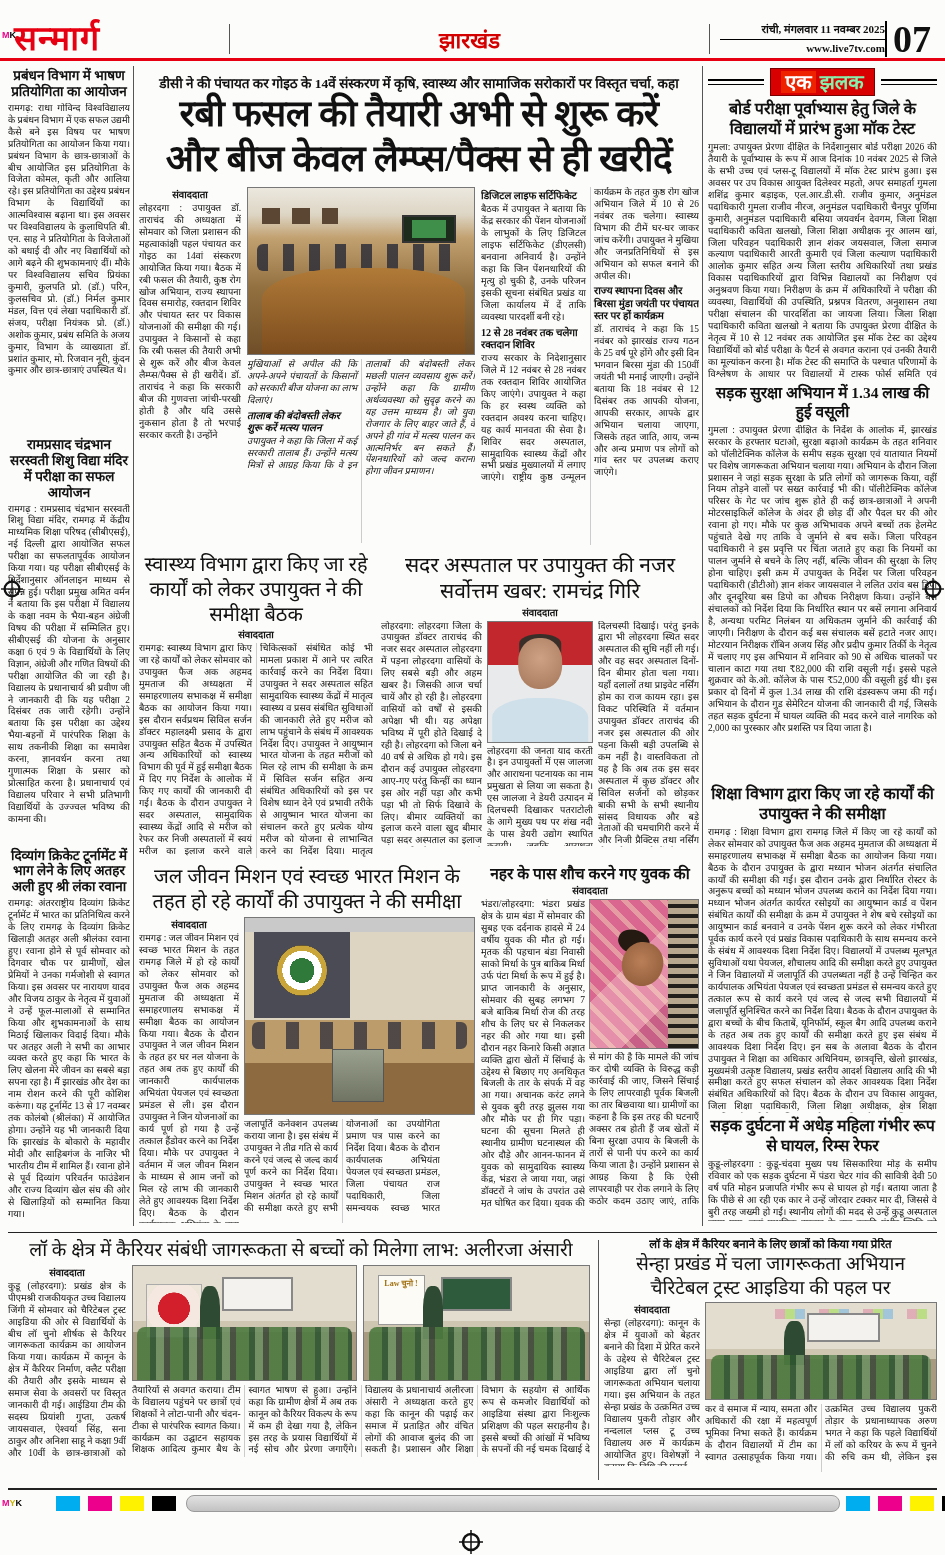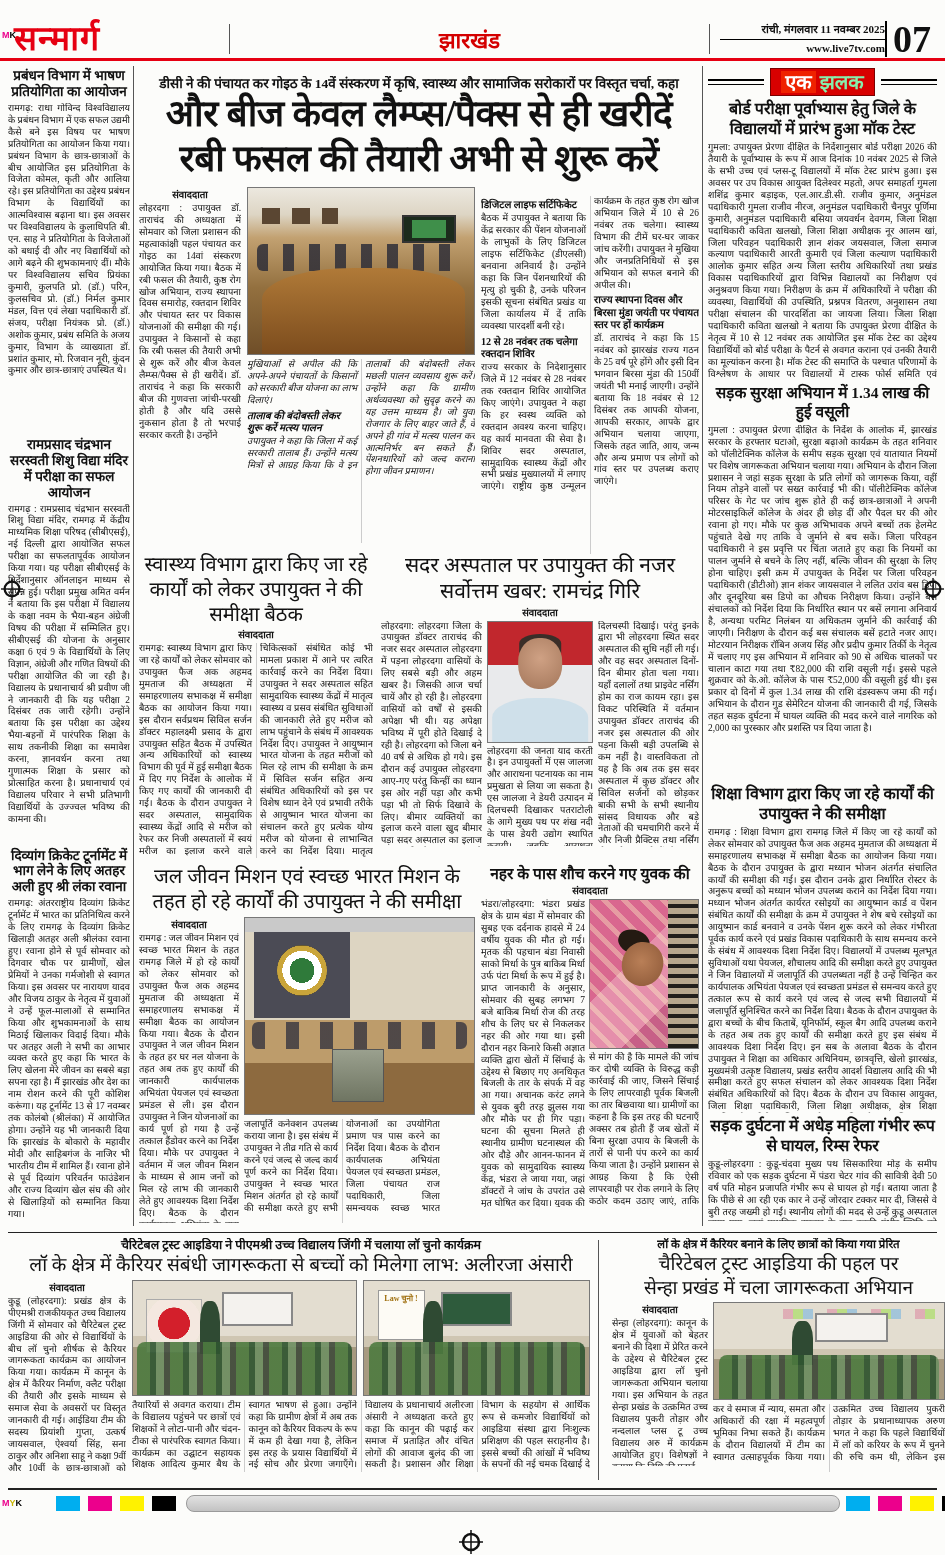--- a/index.html
+++ b/index.html
@@ -112,43 +112,43 @@
       <div class="bt ov" style="height:340px;">रामगढ़ : रामप्रसाद चंद्रभान सरस्वती शिशु विद्या मंदिर, रामगढ़ में केंद्रीय माध्यमिक शिक्षा परिषद (सीबीएसई), नई दिल्ली द्वारा आयोजित सफल परीक्षा का सफलतापूर्वक आयोजन किया गया। यह परीक्षा सीबीएसई के निर्देशानुसार ऑनलाइन माध्यम से संपन्न हुई। परीक्षा प्रमुख अमित वर्मन ने बताया कि इस परीक्षा में विद्यालय के कक्षा नवम के भैया-बहन अंग्रेजी विषय की परीक्षा में सम्मिलित हुए। सीबीएसई की योजना के अनुसार कक्षा 6 एवं 9 के विद्यार्थियों के लिए विज्ञान, अंग्रेजी और गणित विषयों की परीक्षा आयोजित की जा रही है। विद्यालय के प्रधानाचार्य श्री प्रवीण जी ने जानकारी दी कि यह परीक्षा 2 दिसंबर तक जारी रहेगी। उन्होंने बताया कि इस परीक्षा का उद्देश्य भैया-बहनों में पारंपरिक शिक्षा के साथ तकनीकी शिक्षा का समावेश करना, ज्ञानवर्धन करना तथा गुणात्मक शिक्षा के प्रसार को प्रोत्साहित करना है। प्रधानाचार्य एवं विद्यालय परिवार ने सभी प्रतिभागी विद्यार्थियों के उज्ज्वल भविष्य की कामना की।</div>
     </div>
     <div>
       <div class="strip-head">दिव्यांग क्रिकेट टूर्नामेंट में भाग लेने के लिए अतहर अली हुए श्री लंका रवाना</div>
       <div class="bt ov" style="height:350px;">रामगढ़: अंतरराष्ट्रीय दिव्यांग क्रिकेट टूर्नामेंट में भारत का प्रतिनिधित्व करने के लिए रामगढ़ के दिव्यांग क्रिकेट खिलाड़ी अतहर अली श्रीलंका रवाना हुए। रवाना होने से पूर्व सोमवार को दिगवार चौक पर ग्रामीणों, खेल प्रेमियों ने उनका गर्मजोशी से स्वागत किया। इस अवसर पर नारायण यादव और विजय ठाकुर के नेतृत्व में युवाओं ने उन्हें फूल-मालाओं से सम्मानित किया और शुभकामनाओं के साथ मिठाई खिलाकर विदाई दिया। मौके पर अतहर अली ने सभी का आभार व्यक्त करते हुए कहा कि भारत के लिए खेलना मेरे जीवन का सबसे बड़ा सपना रहा है। मैं झारखंड और देश का नाम रोशन करने की पूरी कोशिश करूंगा। यह टूर्नामेंट 13 से 17 नवम्बर तक कोलंबो (श्रीलंका) में आयोजित होगा। उन्होंने यह भी जानकारी दिया कि झारखंड के बोकारो के महावीर मोदी और साहिबगंज के नाजिर भी भारतीय टीम में शामिल हैं। रवाना होने से पूर्व दिव्यांग परिवर्तन फाउंडेशन और राज्य दिव्यांग खेल संघ की ओर से खिलाड़ियों को सम्मानित किया गया।</div>
     </div>
   </div>
 
   <div class="abs ov" style="left:139px;top:76px;width:560px;height:486px;">
     <div class="kicker">डीसी ने की पंचायत कर गोइठ के 14वें संस्करण में कृषि, स्वास्थ्य और सामाजिक सरोकारों पर विस्तृत चर्चा, कहा</div>
+    <div class="main-head">रबी फसल की तैयारी अभी से शुरू करें</div>
     <div class="main-head">और बीज केवल लैम्प्स/पैक्स से ही खरीदें</div>
-    <div class="main-head">रबी फसल की तैयारी अभी से शुरू करें</div>
     <div style="display:flex;gap:6px;margin-top:6px;">
       <div style="width:102px;flex:none;">
         <div class="byline">संवाददाता</div>
         <div class="bt ov" style="height:342px;">लोहरदगा : उपायुक्त डॉ. ताराचंद की अध्यक्षता में सोमवार को जिला प्रशासन की महत्वाकांक्षी पहल पंचायत कर गोइठ का 14वां संस्करण आयोजित किया गया। बैठक में रबी फसल की तैयारी, कुष्ठ रोग खोज अभियान, राज्य स्थापना दिवस समारोह, रक्तदान शिविर और पंचायत स्तर पर विकास योजनाओं की समीक्षा की गई। उपायुक्त ने किसानों से कहा कि रबी फसल की तैयारी अभी से शुरू करें और बीज केवल लैम्प्स/पैक्स से ही खरीदें। डॉ. ताराचंद ने कहा कि सरकारी बीज की गुणवत्ता जांची-परखी होती है और यदि उससे नुकसान होता है तो भरपाई सरकार करती है। उन्होंने</div>
       </div>
       <div style="width:228px;flex:none;font-style:italic;">
         <div class="photo ph-meet" style="width:226px;height:166px;">
           <div class="frm"></div>
           <div class="scr">
               <i></i>
             </div>
           <div class="ppl"></div>
           <div class="tbl"></div>
         </div>
         <div class="bt cols2 ov" style="height:184px;margin-top:4px;">
           <p>मुखियाओं से अपील की कि अपने-अपने पंचायतों के किसानों को सरकारी बीज योजना का लाभ दिलाएं।</p>
           <div class="subh">तालाब की बंदोबस्ती लेकर शुरू करें मत्स्य पालन</div>
           <p>उपायुक्त ने कहा कि जिला में कई सरकारी तालाब हैं। उन्होंने मत्स्य मित्रों से आग्रह किया कि वे इन तालाबों की बंदोबस्ती लेकर मछली पालन व्यवसाय शुरू करें। उन्होंने कहा कि ग्रामीण अर्थव्यवस्था को सुदृढ़ करने का यह उत्तम माध्यम है। जो युवा रोजगार के लिए बाहर जाते हैं, वे अपने ही गांव में मत्स्य पालन कर आत्मनिर्भर बन सकते हैं। पेंशनधारियों को जल्द कराना होगा जीवन प्रमाणन।</p>
         </div>
       </div>
-      <div class="bt cols2 ov" style="width:218px;flex:none;height:358px;margin-top:9px;">
+      <div class="bt cols2 ov" style="width:218px;flex:none;height:358px;">
         <div class="subh">डिजिटल लाइफ सर्टिफिकेट</div>
         <p>बैठक में उपायुक्त ने बताया कि केंद्र सरकार की पेंशन योजनाओं के लाभुकों के लिए डिजिटल लाइफ सर्टिफिकेट (डीएलसी) बनवाना अनिवार्य है। उन्होंने कहा कि जिन पेंशनधारियों की मृत्यु हो चुकी है, उनके परिजन इसकी सूचना संबंधित प्रखंड या जिला कार्यालय में दें ताकि व्यवस्था पारदर्शी बनी रहे।</p>
         <div class="subh">12 से 28 नवंबर तक चलेगा रक्तदान शिविर</div>
         <p>राज्य सरकार के निदेशानुसार जिले में 12 नवंबर से 28 नवंबर तक रक्तदान शिविर आयोजित किए जाएंगे। उपायुक्त ने कहा कि हर स्वस्थ व्यक्ति को रक्तदान अवश्य करना चाहिए। यह कार्य मानवता की सेवा है। शिविर सदर अस्पताल, सामुदायिक स्वास्थ्य केंद्रों और सभी प्रखंड मुख्यालयों में लगाए जाएंगे। राष्ट्रीय कुष्ठ उन्मूलन कार्यक्रम के तहत कुष्ठ रोग खोज अभियान जिले में 10 से 26 नवंबर तक चलेगा। स्वास्थ्य विभाग की टीमें घर-घर जाकर जांच करेंगी। उपायुक्त ने मुखिया और जनप्रतिनिधियों से इस अभियान को सफल बनाने की अपील की।</p>
         <div class="subh">राज्य स्थापना दिवस और बिरसा मुंडा जयंती पर पंचायत स्तर पर हों कार्यक्रम</div>
         <p>डॉ. ताराचंद ने कहा कि 15 नवंबर को झारखंड राज्य गठन के 25 वर्ष पूरे होंगे और इसी दिन भगवान बिरसा मुंडा की 150वीं जयंती भी मनाई जाएगी। उन्होंने बताया कि 18 नवंबर से 12 दिसंबर तक आपकी योजना, आपकी सरकार, आपके द्वार अभियान चलाया जाएगा, जिसके तहत जाति, आय, जन्म और अन्य प्रमाण पत्र लोगों को गांव स्तर पर उपलब्ध कराए जाएंगे।</p>
       </div>
     </div>
   </div>
 
@@ -231,21 +231,20 @@
       <div class="rc-head">शिक्षा विभाग द्वारा किए जा रहे कार्यों की उपायुक्त ने की समीक्षा</div>
       <div class="bt ov" style="height:286px;">रामगढ़ : शिक्षा विभाग द्वारा रामगढ़ जिले में किए जा रहे कार्यों को लेकर सोमवार को उपायुक्त फैज अक अहमद मुमताज की अध्यक्षता में समाहरणालय सभाकक्ष में समीक्षा बैठक का आयोजन किया गया। बैठक के दौरान उपायुक्त के द्वारा मध्यान भोजन अंतर्गत संचालित कार्यों की समीक्षा की गई। इस दौरान उनके द्वारा निर्धारित रोस्टर के अनुरूप बच्चों को मध्यान भोजन उपलब्ध कराने का निर्देश दिया गया। मध्यान भोजन अंतर्गत कार्यरत रसोइयों का आयुष्मान कार्ड व पेंशन संबंधित कार्यों की समीक्षा के क्रम में उपायुक्त ने शेष बचे रसोइयों का आयुष्मान कार्ड बनवाने व उनके पेंशन शुरू करने को लेकर गंभीरता पूर्वक कार्य करने एवं प्रखंड विकास पदाधिकारी के साथ समन्वय करने के संबंध में आवश्यक दिशा निर्देश दिए। विद्यालयों में उपलब्ध मूलभूत सुविधाओं यथा पेयजल, शौचालय आदि की समीक्षा करते हुए उपायुक्त ने जिन विद्यालयों में जलापूर्ति की उपलब्धता नहीं है उन्हें चिन्हित कर कार्यपालक अभियंता पेयजल एवं स्वच्छता प्रमंडल से समन्वय करते हुए तत्काल रूप से कार्य करने एवं जल्द से जल्द सभी विद्यालयों में जलापूर्ति सुनिश्चित करने का निर्देश दिया। बैठक के दौरान उपायुक्त के द्वारा बच्चों के बीच किताबें, यूनिफॉर्म, स्कूल बैग आदि उपलब्ध कराने के तहत अब तक हुए कार्यों की समीक्षा करते हुए इस संबंध में आवश्यक दिशा निर्देश दिए। इन सब के अलावा बैठक के दौरान उपायुक्त ने शिक्षा का अधिकार अधिनियम, छात्रवृत्ति, खेलो झारखंड, मुख्यमंत्री उत्कृष्ट विद्यालय, प्रखंड स्तरीय आदर्श विद्यालय आदि की भी समीक्षा करते हुए सफल संचालन को लेकर आवश्यक दिशा निर्देश संबंधित अधिकारियों को दिए। बैठक के दौरान उप विकास आयुक्त, जिला शिक्षा पदाधिकारी, जिला शिक्षा अधीक्षक, क्षेत्र शिक्षा पदाधिकारी, अतिरिक्त जिला कार्यक्रम पदाधिकारी, प्रखंड शिक्षा प्रसार पदाधिकारियों सहित अन्य उपस्थित थे।</div>
     </div>
     <div>
       <div class="rc-head">सड़क दुर्घटना में अधेड़ महिला गंभीर रूप से घायल, रिम्स रेफर</div>
       <div class="bt ov" style="height:62px;">कुडू-लोहरदगा : कुडू-चंदवा मुख्य पथ सिसकारिया मोड़ के समीप रविवार को एक सड़क दुर्घटना में पंडरा चेटर गांव की सावित्री देवी 50 वर्ष पति मोहन प्रजापति गंभीर रूप से घायल हो गई। बताया जाता है कि पीछे से आ रही एक कार ने उन्हें जोरदार टक्कर मार दी, जिससे वे बुरी तरह जख्मी हो गईं। स्थानीय लोगों की मदद से उन्हें कुडू अस्पताल लाया गया, जहां प्राथमिक उपचार के बाद उनकी गंभीर स्थिति को देखते हुए चिकित्सकों ने रिम्स, रांची रेफर कर दिया।</div>
     </div>
   </div>
 
   <div class="abs ov" style="left:8px;top:1238px;width:586px;height:246px;">
-    <div class="kicker" style="font-size:12.5px;">चैरिटेबल ट्रस्ट आइडिया ने पीएमश्री उच्च विद्यालय जिंगी में चलाया लॉ चुनो कार्यक्रम</div>
     <div class="sec-head" style="font-size:19px;">लॉ के क्षेत्र में कैरियर संबंधी जागरूकता से बच्चों को मिलेगा लाभ: अलीरजा अंसारी</div>
     <div style="display:flex;gap:6px;margin-top:3px;">
       <div style="width:118px;flex:none;">
         <div class="byline">संवाददाता</div>
         <div class="bt ov" style="height:178px;">कुडू (लोहरदगा): प्रखंड क्षेत्र के पीएमश्री राजकीयकृत उच्च विद्यालय जिंगी में सोमवार को चैरिटेबल ट्रस्ट आइडिया की ओर से विद्यार्थियों के बीच लॉ चुनो शीर्षक से कैरियर जागरूकता कार्यक्रम का आयोजन किया गया। कार्यक्रम में कानून के क्षेत्र में कैरियर निर्माण, क्लैट परीक्षा की तैयारी और इसके माध्यम से समाज सेवा के अवसरों पर विस्तृत जानकारी दी गई। आईडिया टीम की सदस्य प्रियांशी गुप्ता, उत्कर्ष जायसवाल, ऐश्वर्या सिंह, सना ठाकुर और अनिशा साहू ने कक्षा 9वीं और 10वीं के छात्र-छात्राओं को विधि शिक्षा से जुड़ी संभावनाओं और आवश्यक</div>
       </div>
       <div style="width:458px;flex:none;">
         <div style="display:flex;gap:6px;">
           <div class="photo ph-class" style="width:224px;height:114px;">
             <div class="flower"></div>
@@ -258,24 +257,24 @@
             <div class="board green" style="left:34%;"></div>
             <div class="fig" style="left:26%;"></div>
             <div class="kids"></div>
           </div>
         </div>
         <div class="bt cols4 ov" style="height:72px;margin-top:4px;">तैयारियों से अवगत कराया। टीम के विद्यालय पहुंचने पर छात्रों एवं शिक्षकों ने लोटा-पानी और चंदन-टीका से पारंपरिक स्वागत किया। कार्यक्रम का उद्घाटन सहायक शिक्षक आदित्य कुमार बैध के स्वागत भाषण से हुआ। उन्होंने कहा कि ग्रामीण क्षेत्रों में अब तक कानून को कैरियर विकल्प के रूप में कम ही देखा गया है, लेकिन इस तरह के प्रयास विद्यार्थियों में नई सोच और प्रेरणा जगाएँगे। विद्यालय के प्रधानाचार्य अलीरजा अंसारी ने अध्यक्षता करते हुए कहा कि कानून की पढ़ाई कर समाज में प्रताड़ित और वंचित लोगों की आवाज बुलंद की जा सकती है। प्रशासन और शिक्षा विभाग के सहयोग से आर्थिक रूप से कमजोर विद्यार्थियों को आइडिया संस्था द्वारा निःशुल्क प्रशिक्षण की पहल सराहनीय है। इससे बच्चों की आंखों में भविष्य के सपनों की नई चमक दिखाई दे रही है। कार्यक्रम का संचालन सादाब अंसारी ने किया और धन्यवाद ज्ञापन संजय उरांव ने प्रस्तुत किया। मौके पर शिक्षक एवं छात्र-छात्राएं उपस्थित थे।</div>
       </div>
     </div>
   </div>
 
-  <div class="abs ov" style="left:604px;top:1238px;width:333px;height:246px;margin-left:8px;">
+  <div class="abs ov" style="left:604px;top:1238px;width:333px;height:246px;">
     <div class="kicker" style="font-size:11.5px;">लॉ के क्षेत्र में कैरियर बनाने के लिए छात्रों को किया गया प्रेरित</div>
+    <div class="sec-head" style="font-size:19px;">सेन्हा प्रखंड में चला जागरूकता अभियान</div>
     <div class="sec-head" style="font-size:19px;">चैरिटेबल ट्रस्ट आइडिया की पहल पर</div>
-    <div class="sec-head" style="font-size:19px;">सेन्हा प्रखंड में चला जागरूकता अभियान</div>
     <div style="display:flex;gap:5px;margin-top:3px;">
       <div style="width:96px;flex:none;">
         <div class="byline">संवाददाता</div>
         <div class="bt ov" style="height:148px;">सेन्हा (लोहरदगा): कानून के क्षेत्र में युवाओं को बेहतर बनाने की दिशा में प्रेरित करने के उद्देश्य से चैरिटेबल ट्रस्ट आइडिया द्वारा लॉ चुनो जागरूकता अभियान चलाया गया। इस अभियान के तहत सेन्हा प्रखंड के उत्क्रमित उच्च विद्यालय पुकरी तोड़ार और नन्दलाल प्लस टू उच्च विद्यालय अरु में कार्यक्रम आयोजित हुए। विशेषज्ञों ने बताया कि विधि की पढ़ाई</div>
       </div>
       <div style="width:232px;flex:none;">
         <div class="photo ph-class" style="width:230px;height:96px;">
           <div class="deco"></div>
           <div class="board" style="left:44%;"></div>
           <div class="fig" style="left:34%;"></div>

